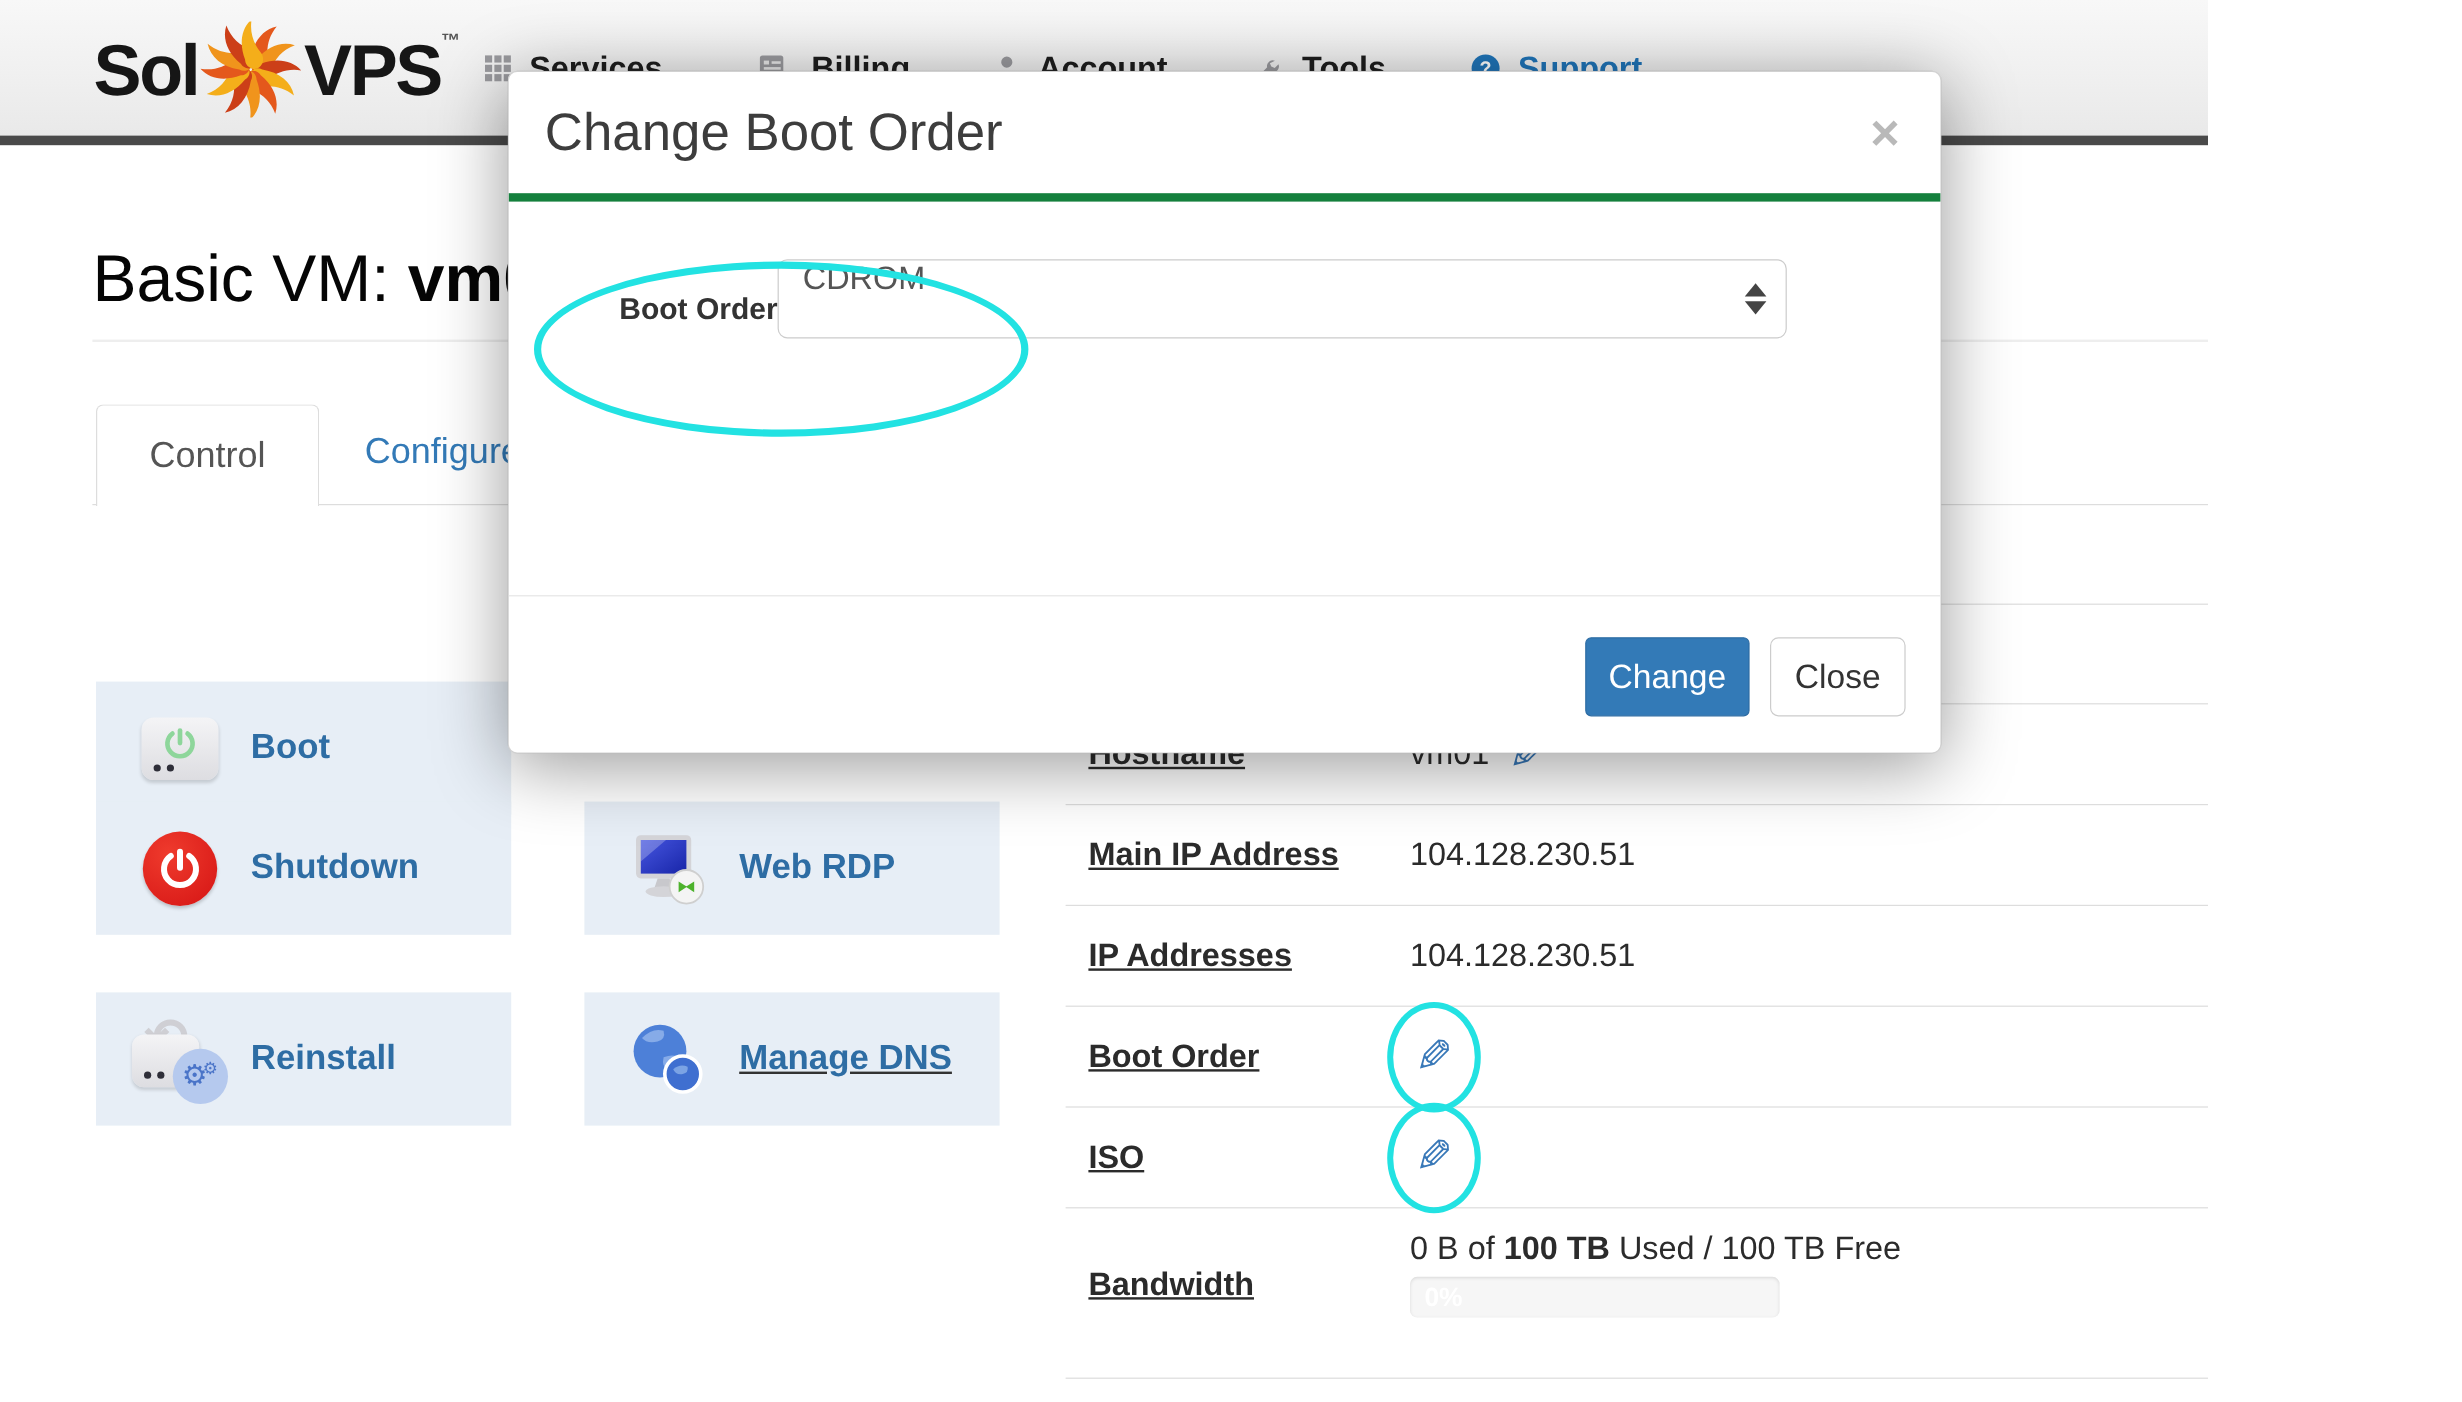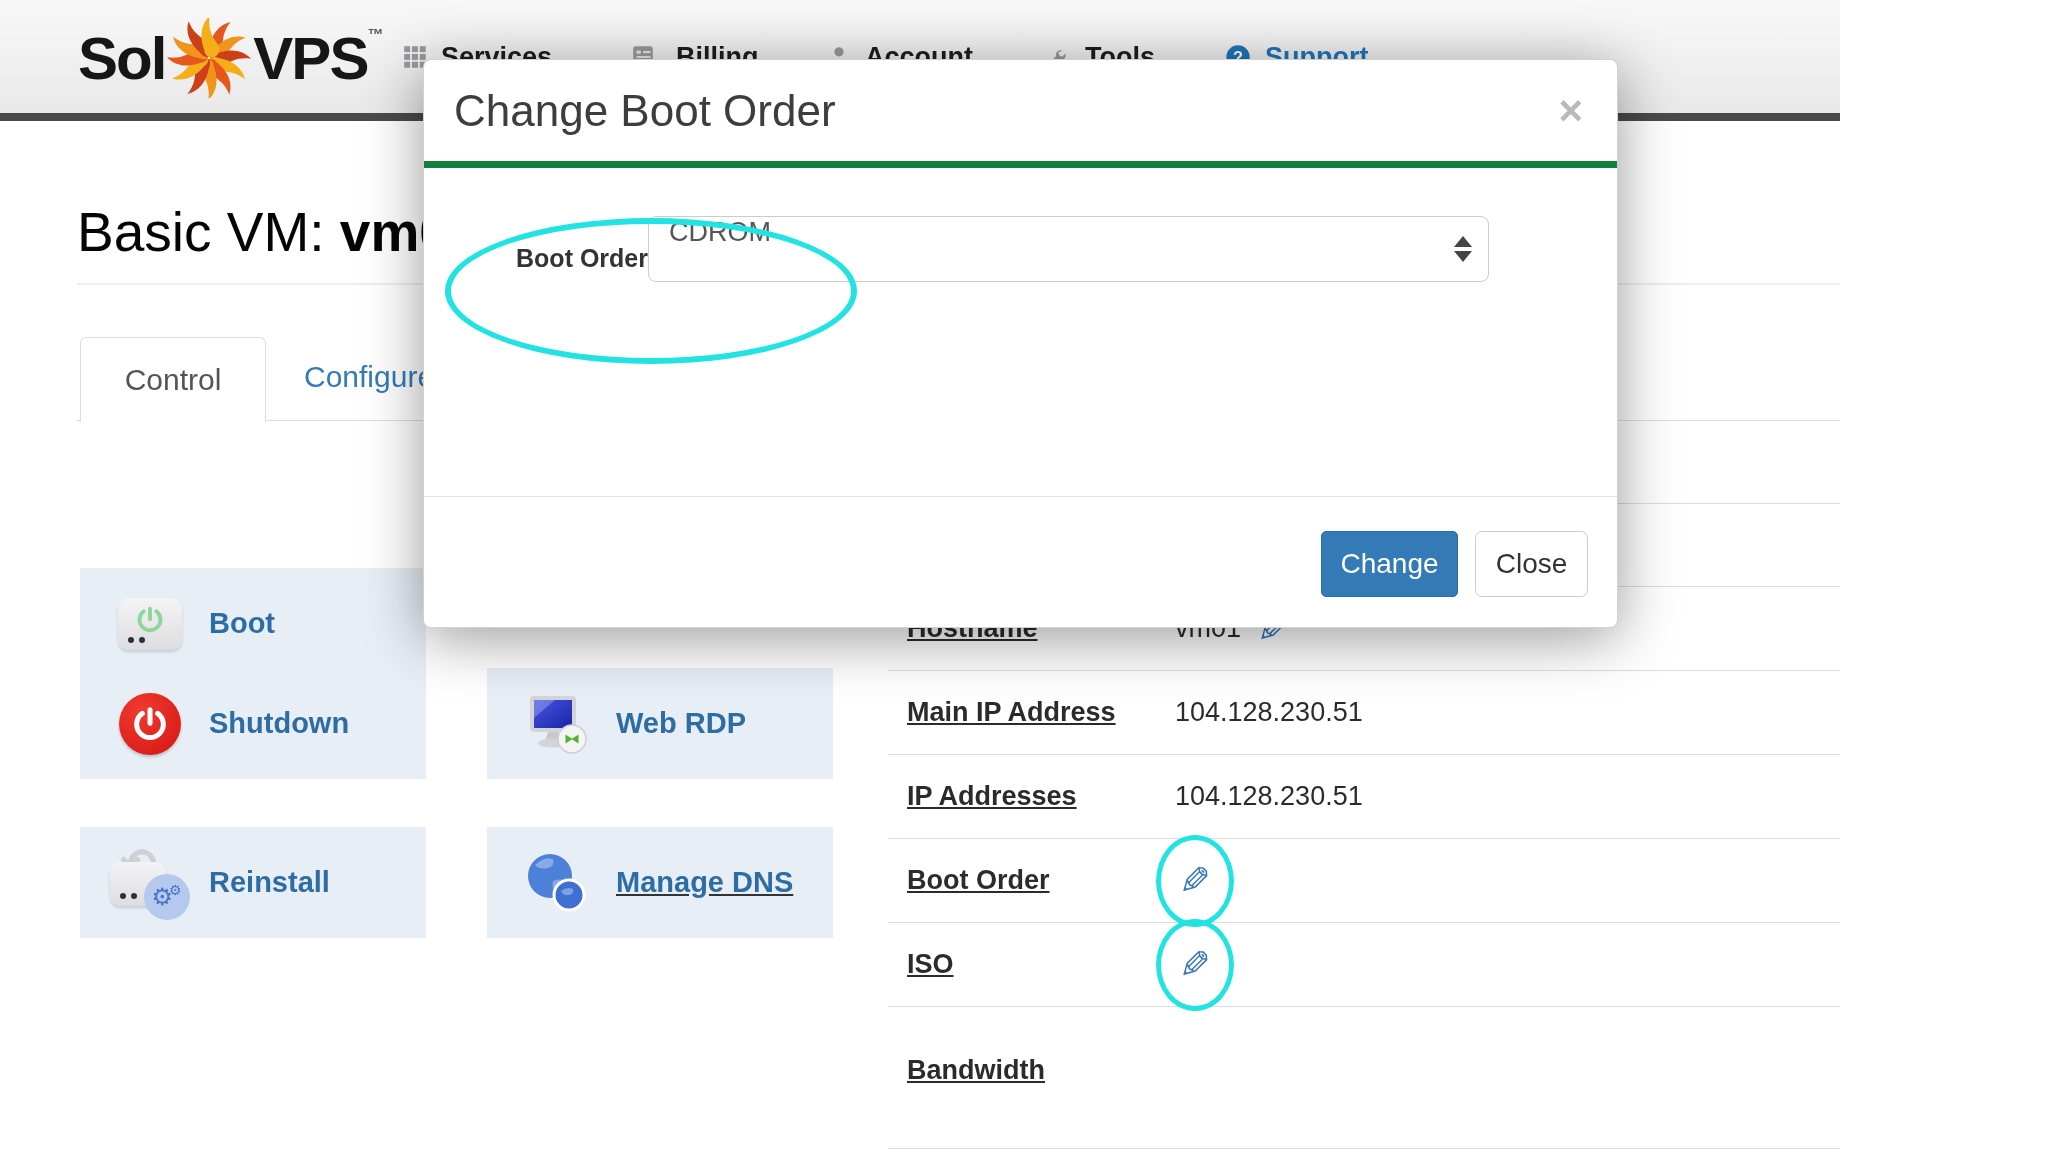--- a/index.html
+++ b/index.html
@@ -305,20 +305,26 @@
 
     <div class="trow" style="height:84px">
       <div class="tlabel">ISO</div>
       <div class="tvalue">
           <span class="pencil" style="margin-left:4px">✎</span>
         </div>
     </div>
 
     <div class="trow row-bw" style="height:142px">
       <div class="tlabel">Bandwidth</div>
+      <div class="bw-box">
+        <div class="bw-text"><span>0 B of </span><b>100 TB</b><span> Used / 100 TB Free</span></div>
+        <div class="bw-bar">
+          <span>0%</span>
+        </div>
+      </div>
     </div>
   </div>
 
   <div class="cyan-ring ring-bootorder"></div>
   <div class="cyan-ring ring-iso"></div>
 
   <div class="modal">
     <div class="modal-header">
       <div class="modal-title">Change Boot Order</div>
       <div class="modal-close">×</div>

